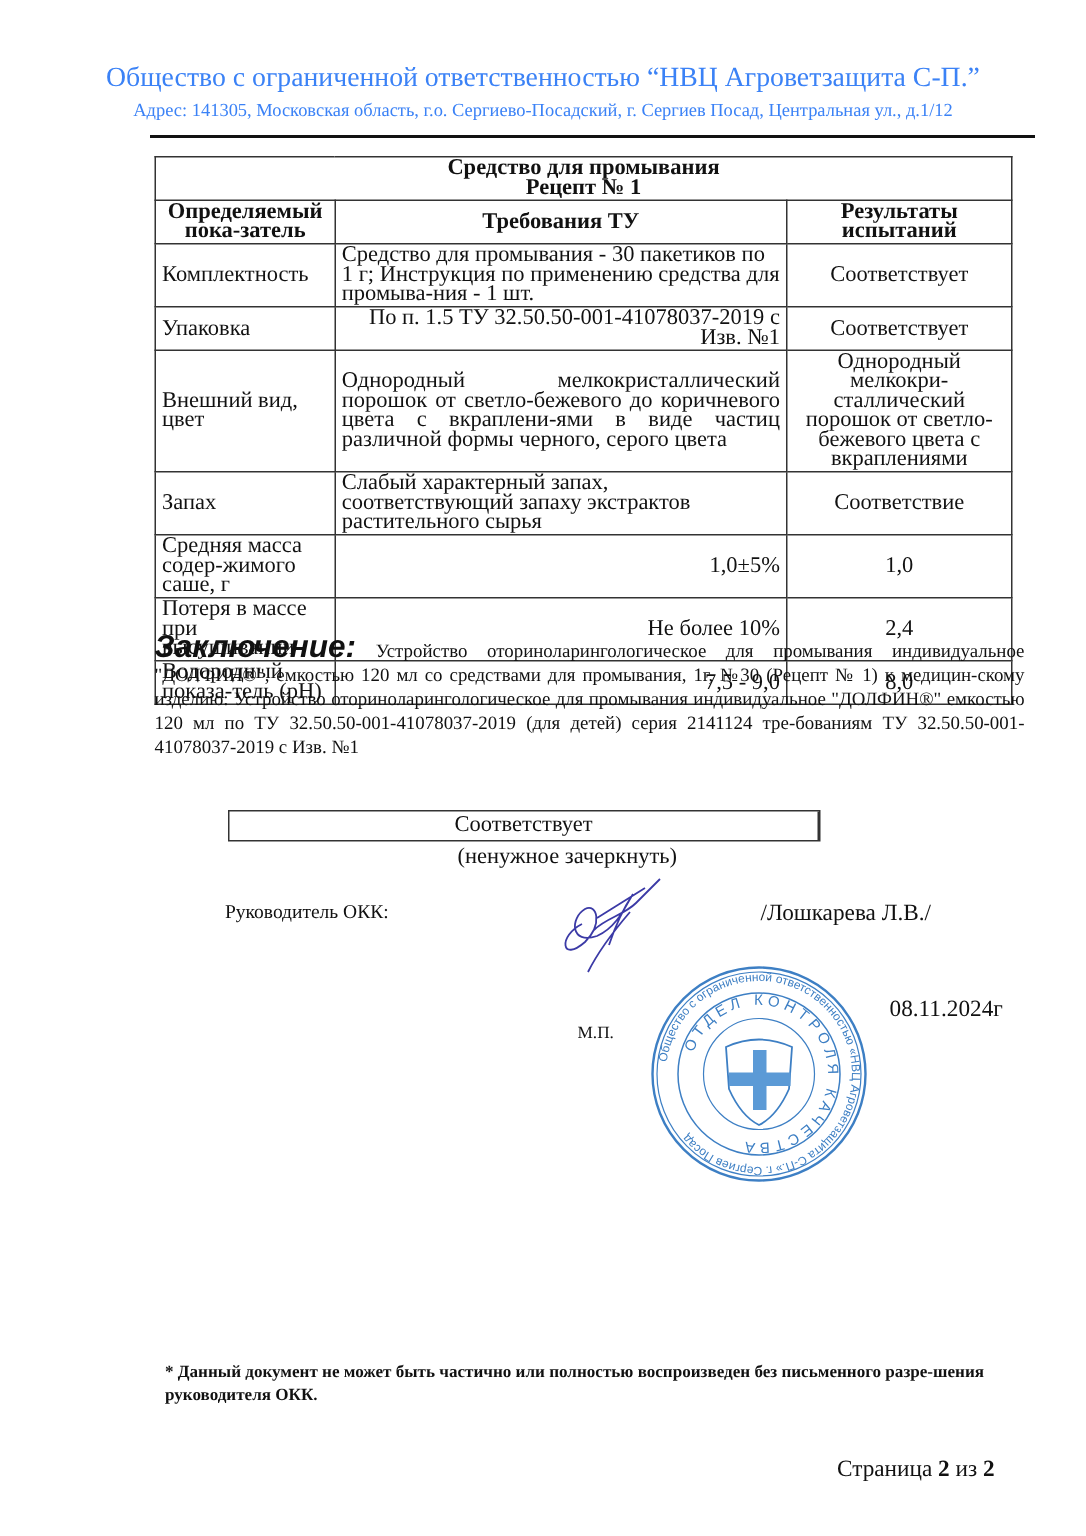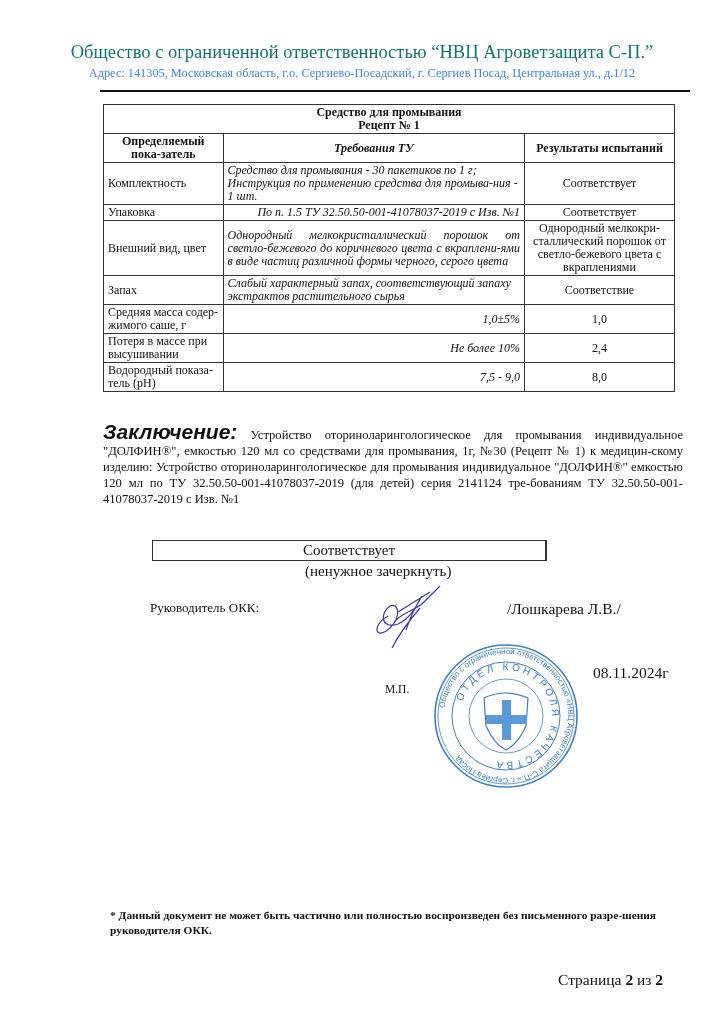--- a/index.html
+++ b/index.html
@@ -1,28 +1,28 @@
 <!DOCTYPE html>
 <html><head>
 <meta charset="utf-8">
 <style>
   html, body { margin: 0; padding: 0; background: #ffffff; }
   body { width: 724px; height: 1024px; position: relative; overflow: hidden;
          font-family: "Liberation Serif", serif; color: #111; }
   .abs { position: absolute; }
-  #org-name { left: 0; width: 724px; top: 42px; text-align: center; font-size: 18.5px; color: #0f766e; }
+  #org-name { left: 0; width: 724px; top: 42px; text-align: center; font-size: 18.5px; color: #3b82f6; }
   #org-address { left: 0; width: 724px; top: 66px; text-align: center; font-size: 12.3px; color: #3b82f6; }
   #header-rule { left: 100px; width: 590px; top: 90px; height: 0; border-top: 2.5px solid #111; }
 
   table.spec { position: absolute; left: 103px; top: 104px; width: 572px; border-collapse: collapse;
-               font-size: 12px; line-height: 13px; }
+               font-size: 15px; line-height: 13px; }
   table.spec td, table.spec th { border: 1px solid #333; padding: 1px 4px; vertical-align: middle; }
   table.spec th { font-weight: bold; text-align: center; }
   .c1 { width: 111px; text-align: left; margin-top: 40px; }
-  .c2 { width: 295px; font-style: italic; }
+  .c2 { width: 295px; }
   .c3 { width: 142px; text-align: center; }
   .center { text-align: right; }
   .just { text-align: justify; text-align-last: left; }
 
   #conclusion { left: 103px; width: 580px; top: 424px; font-size: 12.6px; line-height: 16px; text-align: justify; }
   #conclusion-label { font-family: "Liberation Sans", sans-serif; font-weight: bold; font-style: italic; font-size: 21px; }
 
   #verdict-box { left: 152px; top: 540px; width: 393px; height: 19px; border: 1px solid #333; display: flex; }
   #verdict-box > div { flex: 1; text-align: center; font-size: 15px; line-height: 19px; }
   #verdict-yes { border-right: 1px solid #333; }

